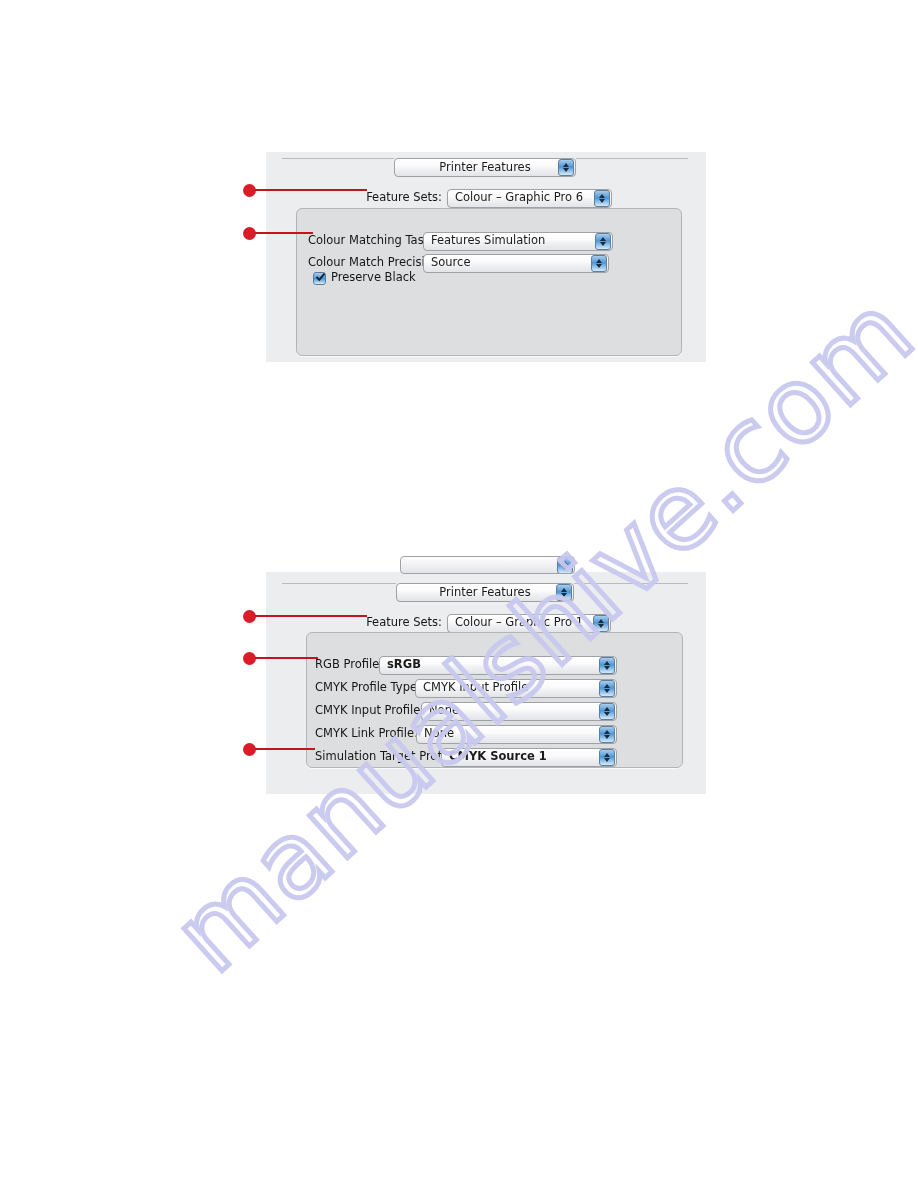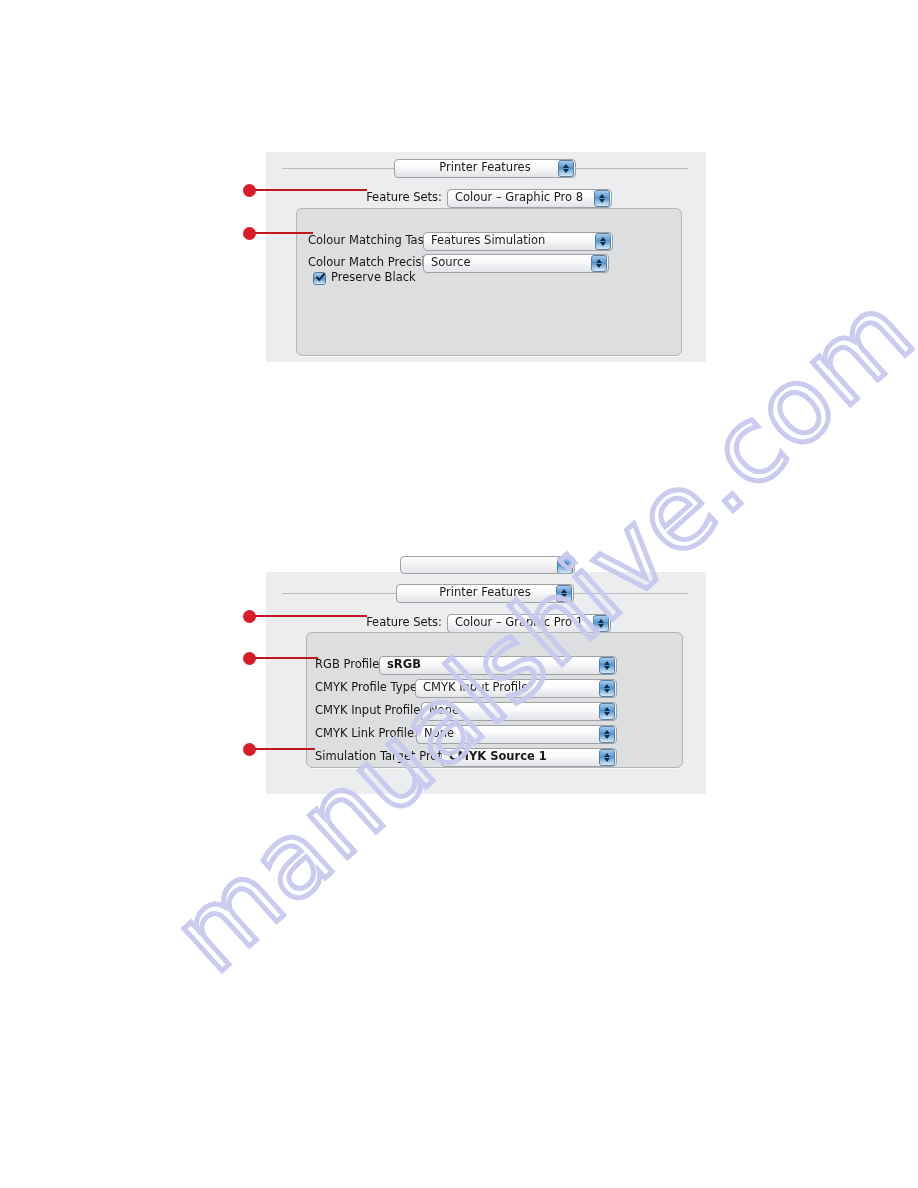--- a/index.html
+++ b/index.html
@@ -79,21 +79,21 @@
     top: 0px;
   }
 
   
   .feature-header {
     position: absolute;
     left: 0;
     width: 100%;
     height: 20px;
     display: flex;
-    align-items: center;
+    align-items: flex-start;
   }
   .hrule {
     flex: 1 1 auto;
     height: 1px;
     background: #b9bbbe;
   }
   .hrule.left  { margin-left: 16px; }
   .hrule.right { margin-right: 18px; }
 
   
@@ -250,21 +250,21 @@
         <i class="tri up"></i>
           <i class="tri down"></i>
       </span>
     </div>
     <div class="hrule right"></div>
   </div>
 
   <div class="field-row" style="left:98px; top:29px;">
     <span class="field-label" style="width:78px;">Feature Sets:</span>
     <span class="popup" style="width:165px;">
-      <span class="popup-label">Colour – Graphic Pro 8</span>
+      <span class="popup-label">Colour – Graphic Pro 6</span>
       <span class="stepper-box">
         <i class="tri up"></i>
           <i class="tri down"></i>
       </span>
     </span>
   </div>
 
   <div class="group-box" style="left:30px; top:56px; width:386px; height:148px;"></div>
 
   <div class="field-row" style="left:42px; top:72px;">

